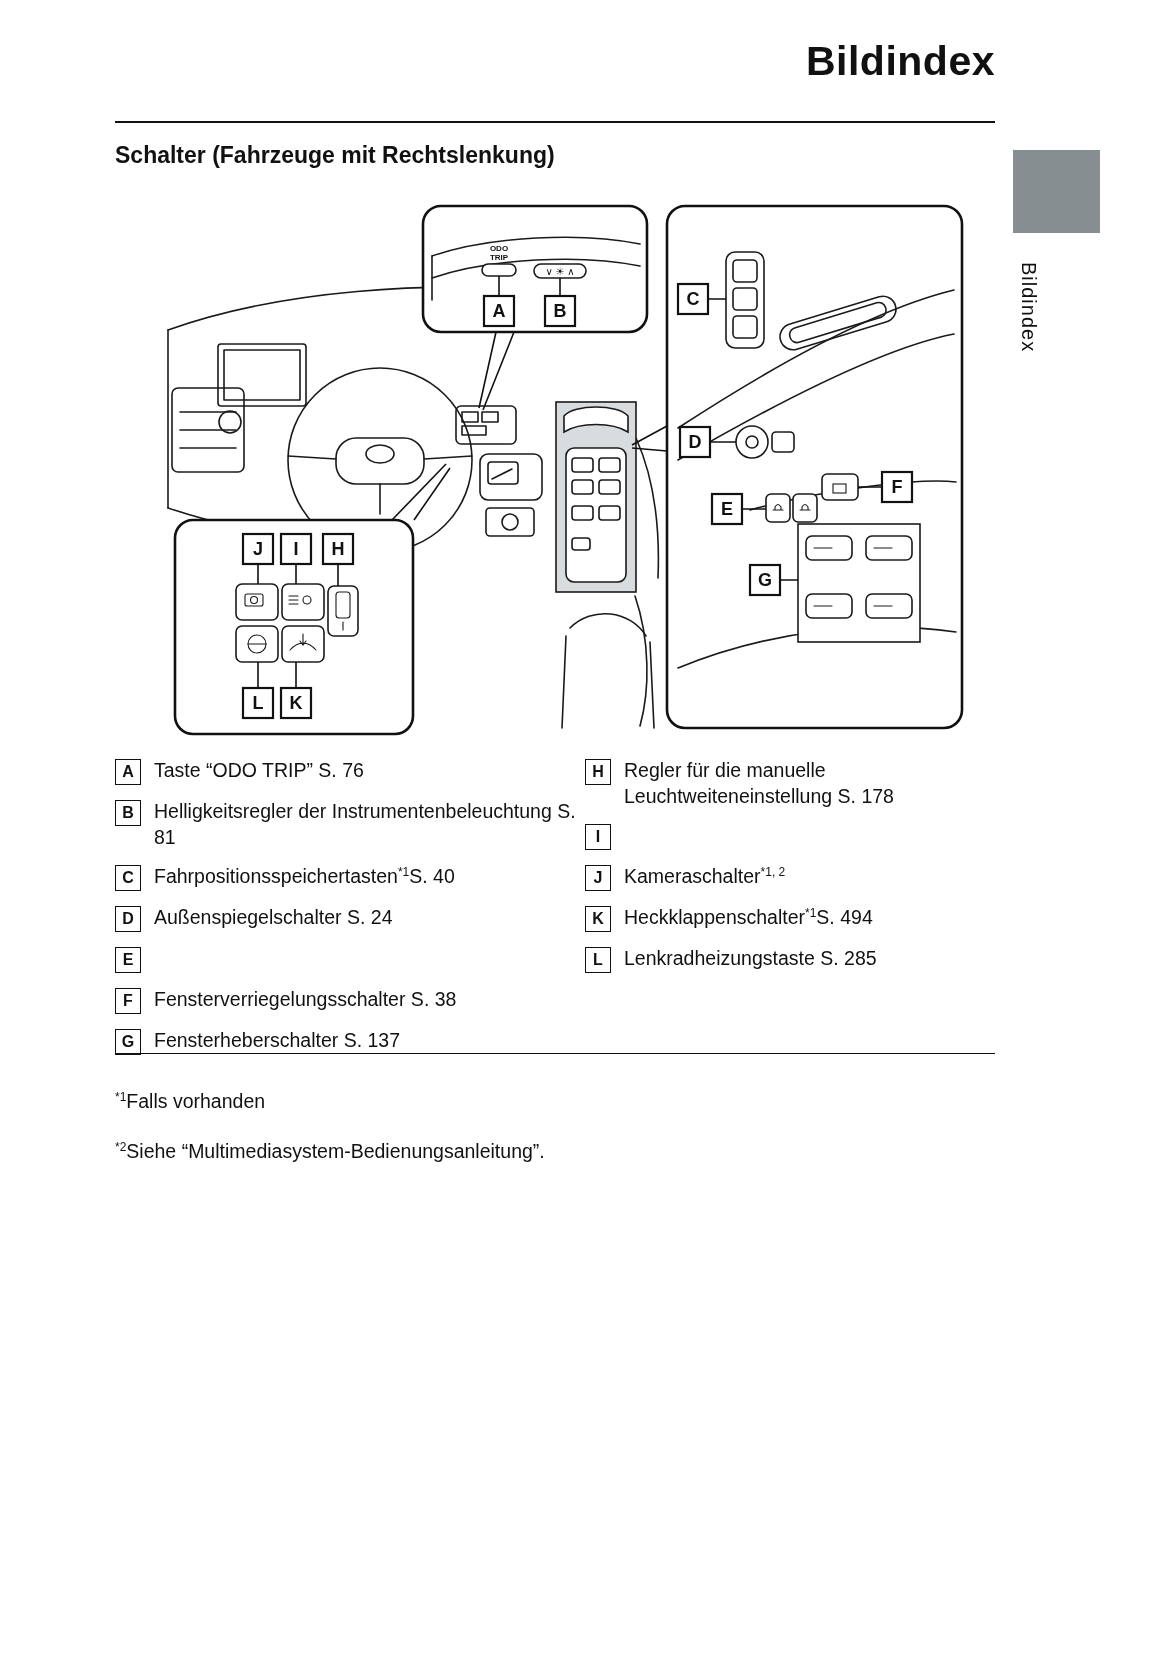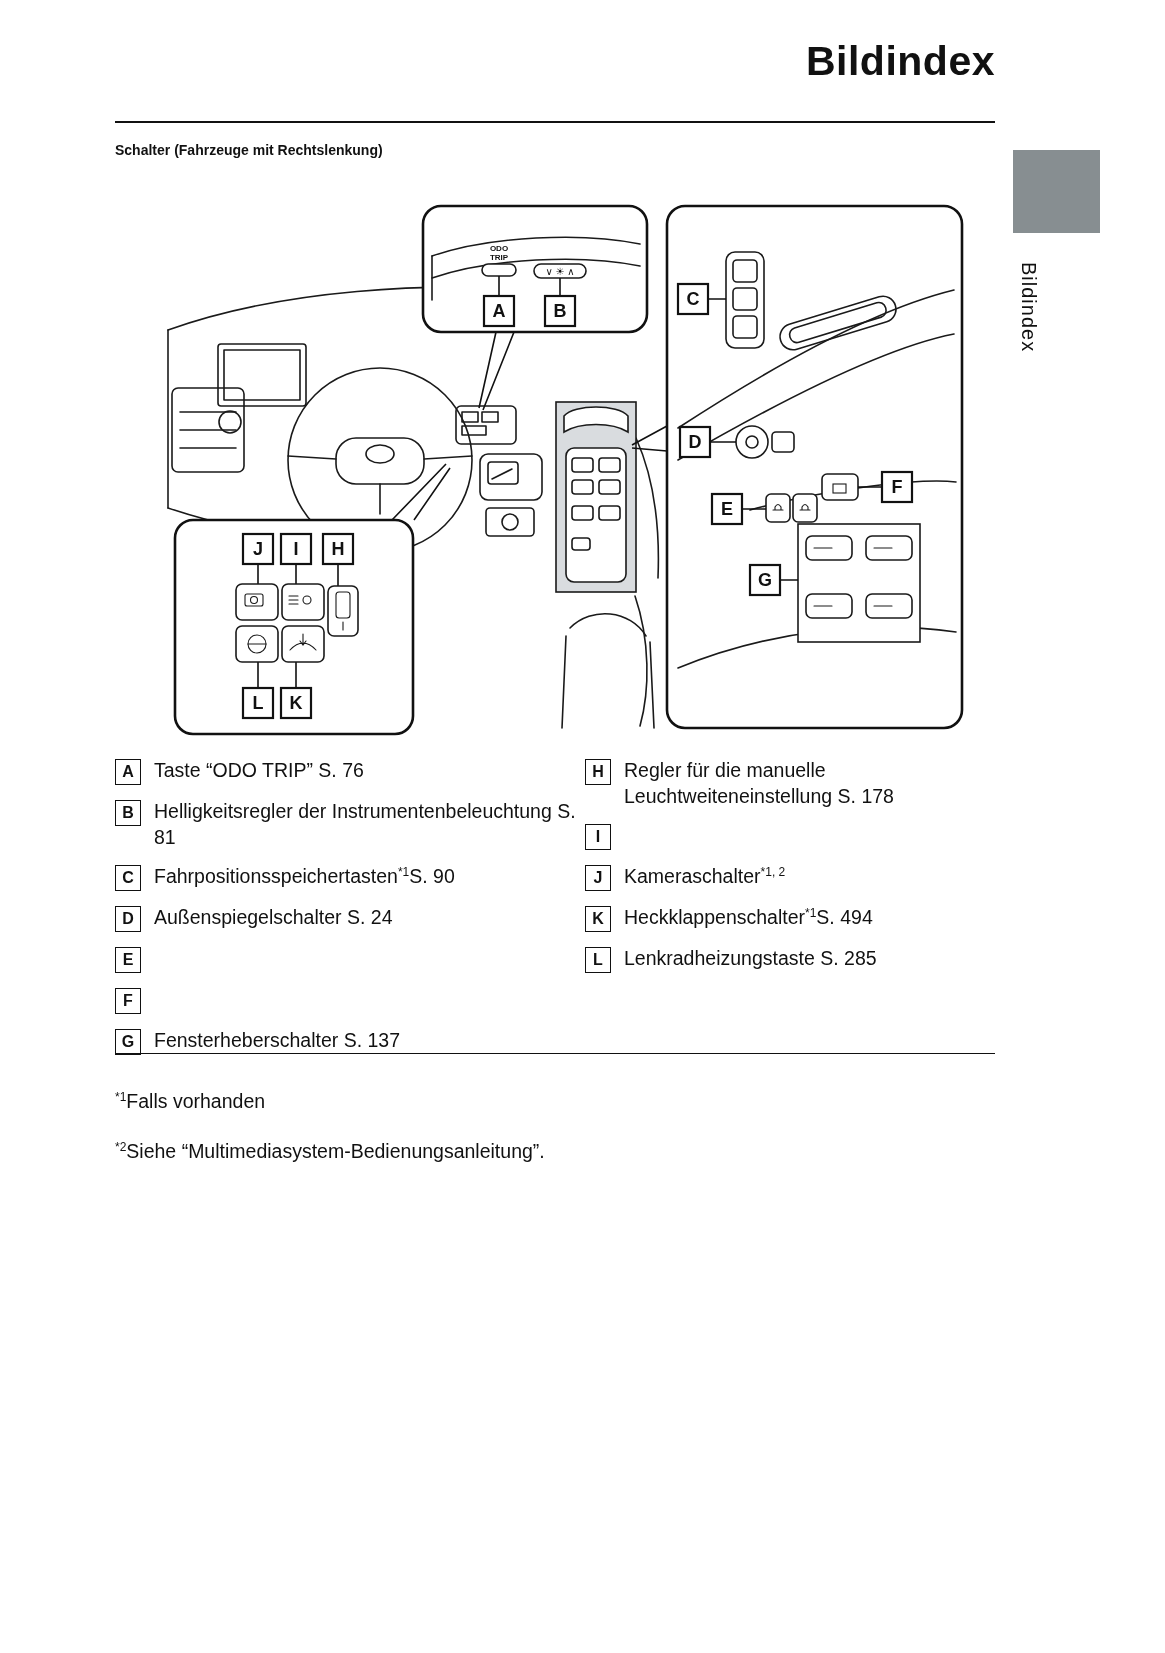--- a/index.html
+++ b/index.html
@@ -16,21 +16,21 @@
   }
   .title {
     position:absolute; left:115px; top:38px; width:880px;
     text-align:right; font-size:41px; font-weight:bold; letter-spacing:.5px;
   }
   .rule { position:absolute; left:115px; width:880px; border-top:2px solid #111; }
   .rule-top { top:121px; }
   .rule-bottom { top:1053px; border-top-width:1.5px; }
   .heading {
     position:absolute; left:115px; top:142px;
-    font-size:14px; font-weight:bold;
+    font-size:23px; font-weight:bold;
   }
   .side-tab {
     position:absolute; left:1013px; top:150px;
     width:87px; height:83px; background:#878e91;
   }
   .side-label {
     position:absolute; left:1017px; top:262px; height:150px;
     writing-mode:vertical-rl; font-size:20px; letter-spacing:1px;
   }
   .figure { position:absolute; left:130px; top:198px; width:880px; height:540px; }
@@ -269,31 +269,32 @@
       <div class="legend-item">
         <span class="kbox">A</span>
         <span class="ltext"><span>Taste “ODO TRIP” S. 76</span><sup></sup><span></span></span>
       </div>
       <div class="legend-item">
         <span class="kbox">B</span>
         <span class="ltext"><span>Helligkeitsregler der Instrumentenbeleuchtung S. 81</span><sup></sup><span></span></span>
       </div>
       <div class="legend-item">
         <span class="kbox">C</span>
-        <span class="ltext"><span>Fahrpositionsspeichertasten</span><sup>*1</sup><span>S. 90</span></span>
+        <span class="ltext"><span>Fahrpositionsspeichertasten</span><sup>*1</sup><span>S. 40</span></span>
       </div>
       <div class="legend-item">
         <span class="kbox">D</span>
         <span class="ltext"><span>Außenspiegelschalter S. 24</span><sup></sup><span></span></span>
       </div>
       <div class="legend-item">
         <span class="kbox">E</span>
       </div>
       <div class="legend-item">
         <span class="kbox">F</span>
+        <span class="ltext"><span>Fensterverriegelungsschalter S. 38</span><sup></sup><span></span></span>
       </div>
       <div class="legend-item">
         <span class="kbox">G</span>
         <span class="ltext"><span>Fensterheberschalter S. 137</span><sup></sup><span></span></span>
       </div>
     </div>
     <div class="legend-col-right">
       <div class="legend-item">
         <span class="kbox">H</span>
         <span class="ltext"><span>Regler für die manuelle Leuchtweiteneinstellung S. 178</span><sup></sup><span></span></span>

